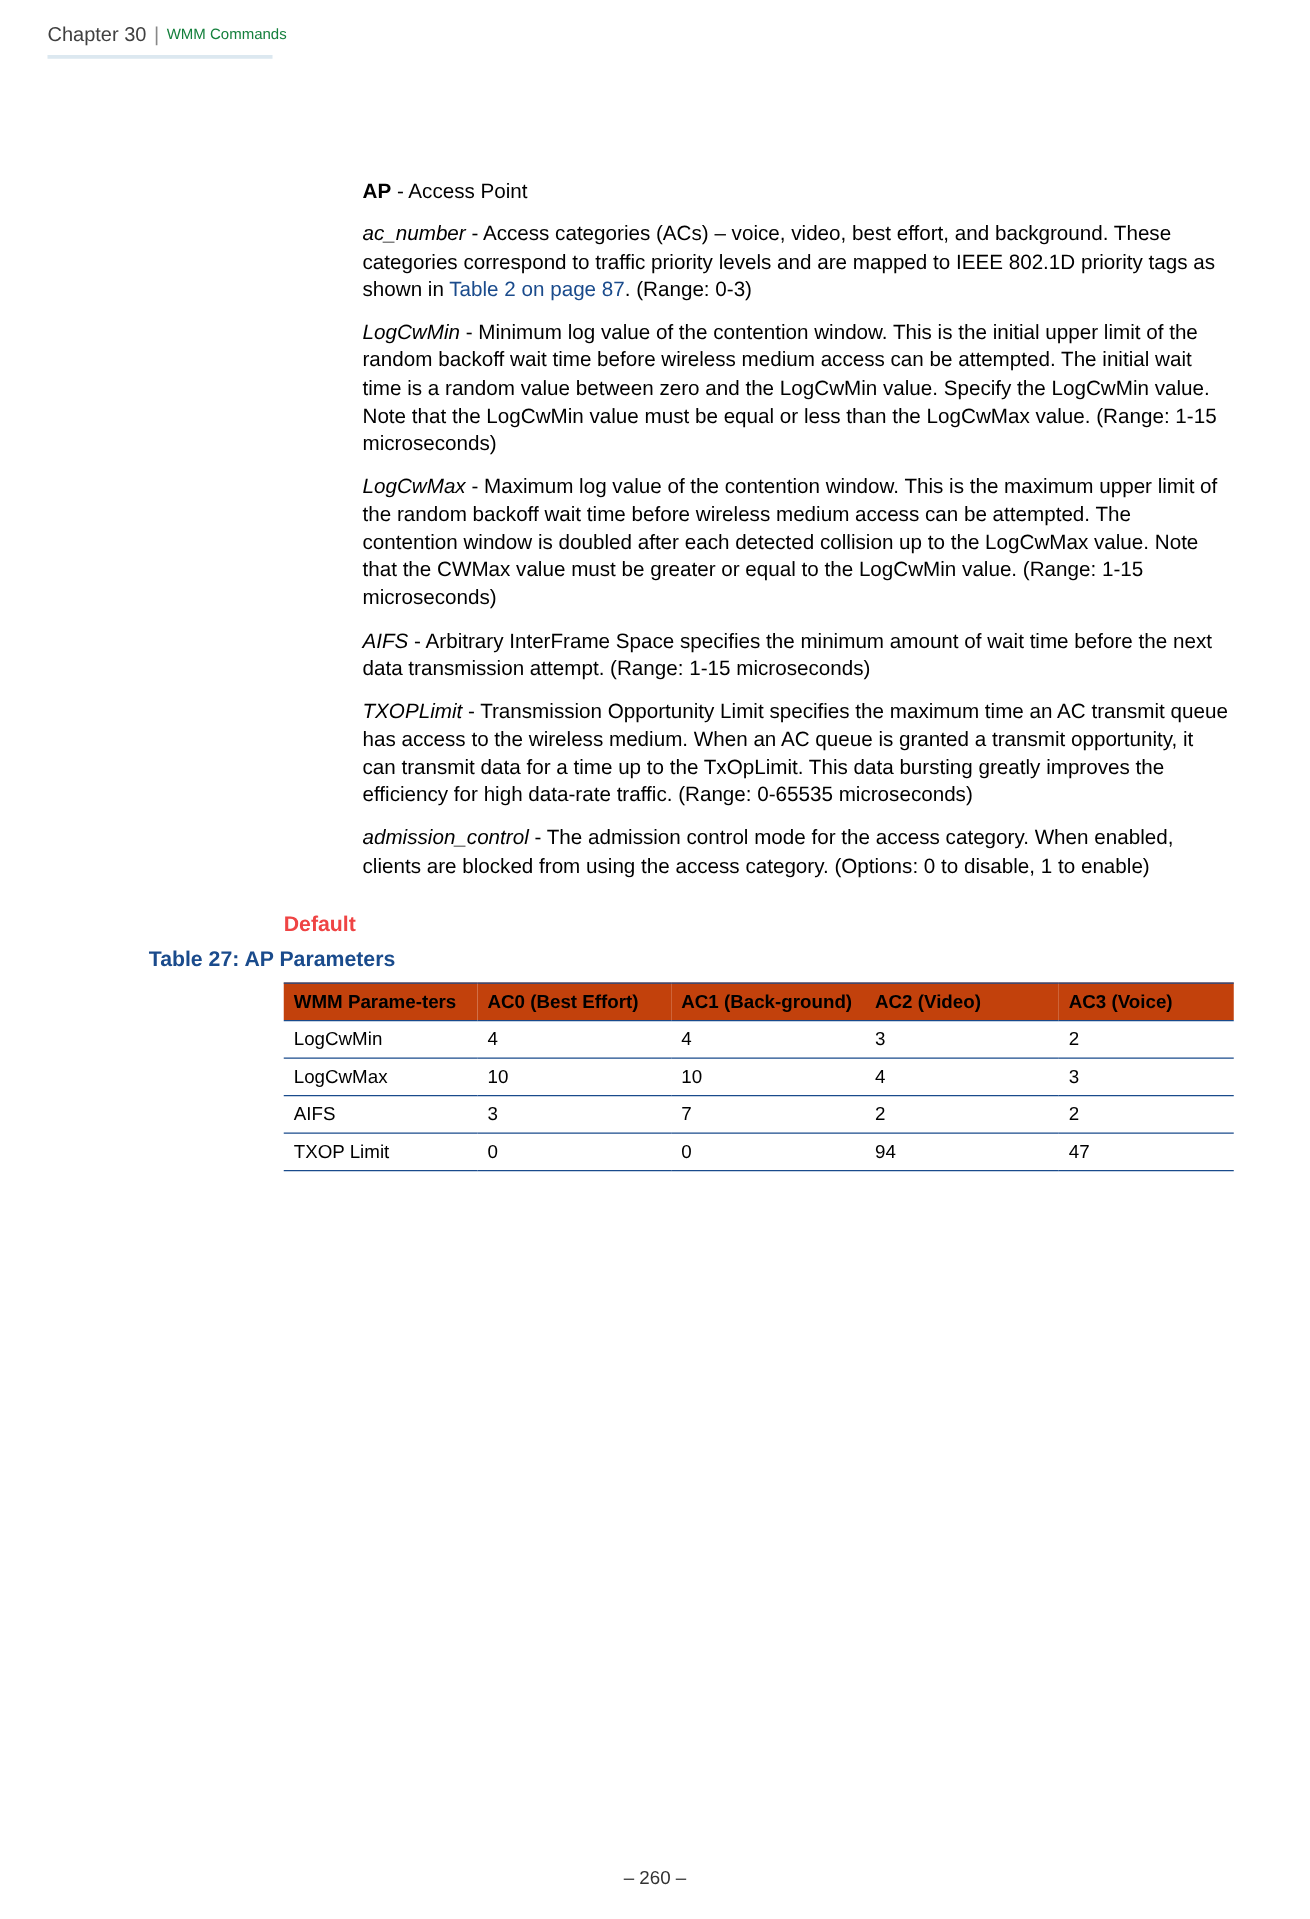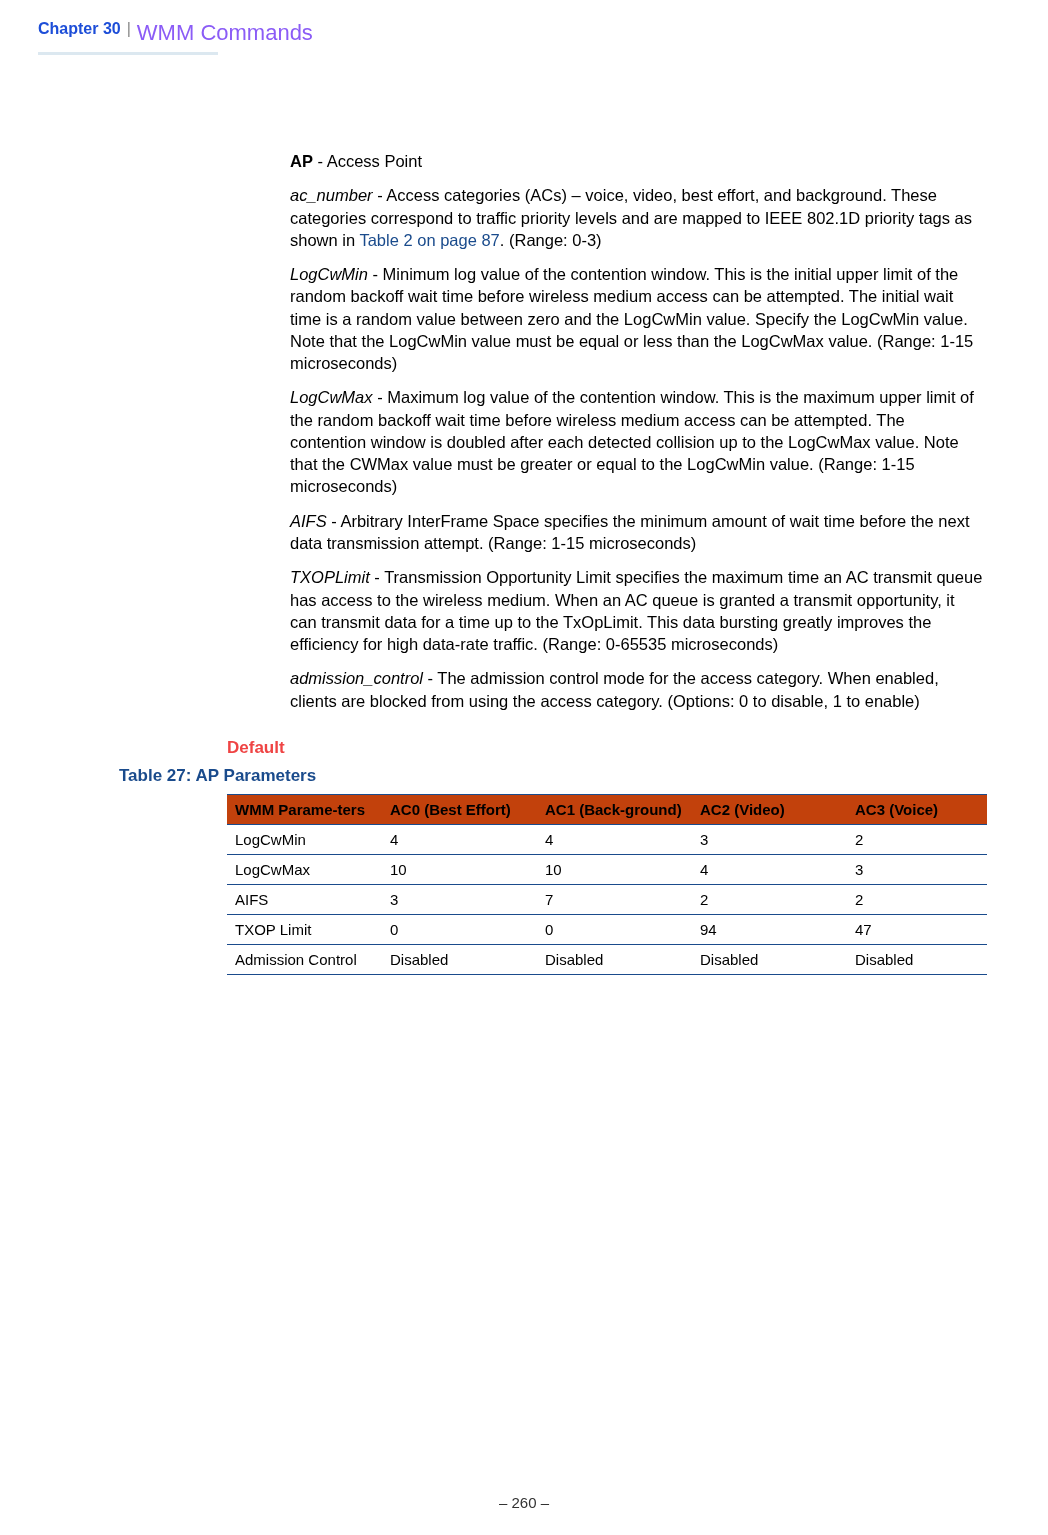--- a/index.html
+++ b/index.html
@@ -10,32 +10,32 @@
       background: #fff;
       position: relative;
       color: #000;
     }
     .header {
       display: flex;
       align-items: flex-start;
       padding: 20px 0 0 38px;
     }
     .chapter-label {
-      color: #1d4ed8;
-      font-weight: bold;
+      color: #404040;
+      font-weight: normal;
       font-size: 16px;
     }
     .header-divider {
       color: #888;
       margin: 0 6px;
       font-size: 16px;
     }
     .section-title {
-      color: #8b5cf6;
-      font-size: 22px;
+      color: #15803d;
+      font-size: 12px;
     }
     .header-line {
       border-top: 3px solid #dce8f0;
       margin: 6px 0 0 38px;
       width: 180px;
     }
     .content {
       margin: 95px 65px 0 290px;
       font-size: 16.5px;
       line-height: 1.35;
@@ -162,23 +162,16 @@
       <td>2</td>
       <td>2</td>
     </tr>
     <tr>
       <td>TXOP Limit</td>
       <td>0</td>
       <td>0</td>
       <td>94</td>
       <td>47</td>
     </tr>
-    <tr>
-      <td>Admission Control</td>
-      <td>Disabled</td>
-      <td>Disabled</td>
-      <td>Disabled</td>
-      <td>Disabled</td>
-    </tr>
   </tbody>
 </table>
 
 <div class="page-footer">–  260  –</div>
 
 </body></html>

